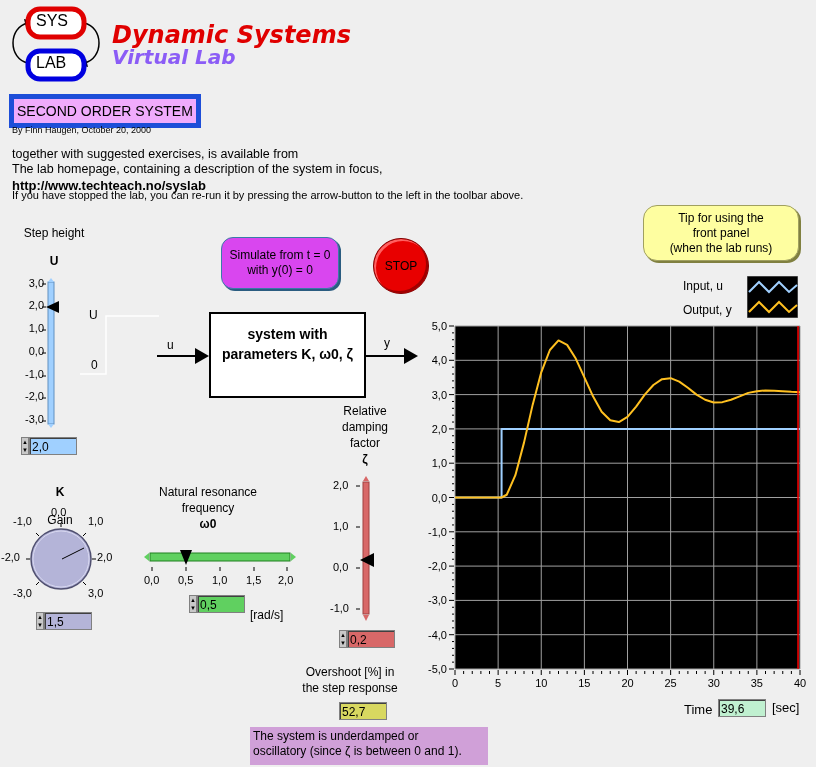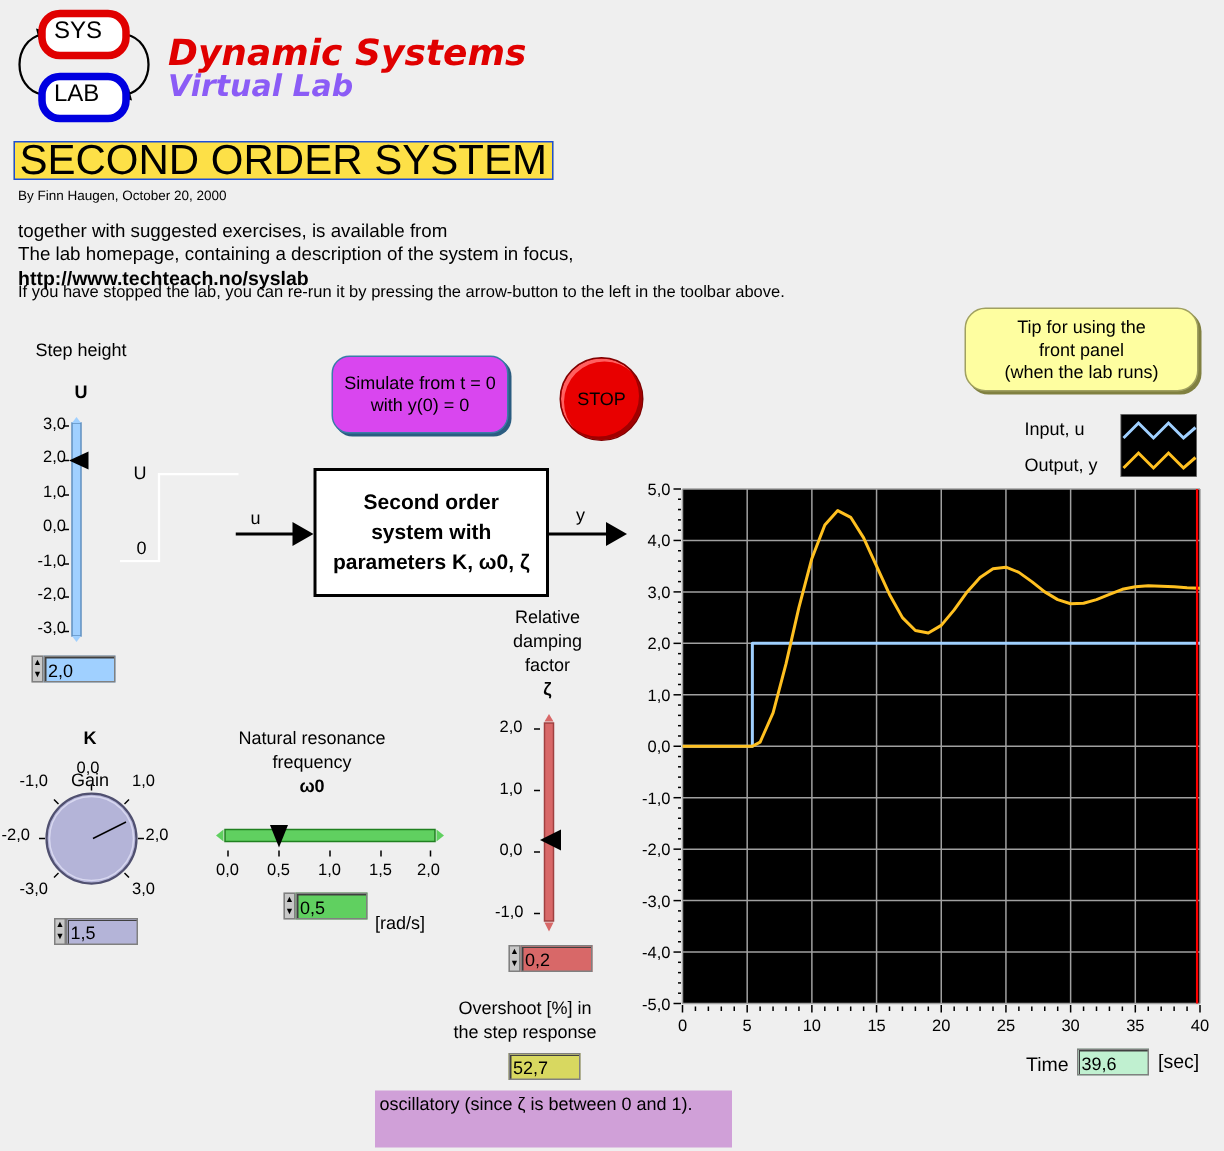--- a/index.html
+++ b/index.html
@@ -1,20 +1,20 @@
 <!DOCTYPE html>
 <html><head>
 <meta charset="utf-8">
 <style>
   html,body{margin:0;padding:0;}
   body{width:816px;height:767px;background:#efefef;position:relative;overflow:hidden;font-family:"Liberation Sans",sans-serif;color:#000;}
   .abs{position:absolute;}
   .logo-title1{left:112px;top:21px;font-size:24px;font-weight:bold;font-style:italic;color:#e00000;font-family:"DejaVu Sans",sans-serif;letter-spacing:0px;}
   .logo-title2{left:112px;top:45px;font-size:20px;font-weight:bold;font-style:italic;color:#8b5cf6;font-family:"DejaVu Sans",sans-serif;}
-  .main-title{left:9px;top:94px;background:#fde047;font-size:28px;padding:0 3px;height:24px;line-height:24px;border:1px solid #1d4ed8;}
+  .main-title{left:9px;top:94px;background:#f0abfc;font-size:14px;padding:0 3px;height:24px;line-height:24px;border:5px solid #1d4ed8;}
   .byline{left:12px;top:125px;font-size:9px;}
   .desc{left:12px;top:147px;font-size:12.5px;line-height:15px;}
   .url{left:12px;top:178px;font-size:13px;font-weight:bold;}
   .rerun{left:12px;top:189px;font-size:11px;}
   .lbl{font-size:12px;text-align:center;}
   .num{font-size:11px;}
   .digit-box{height:18px;border:1px solid #808080;box-shadow:inset 1px 1px 0 #404040;font-size:12px;line-height:18px;padding-left:2px;box-sizing:border-box;}
   .spin{width:8px;height:18px;background:#c8c8c8;border:1px solid #808080;box-sizing:border-box;font-size:6px;line-height:8px;text-align:center;}
   .btn-sim{left:221px;top:237px;width:116px;height:50px;background:#d946ef;border-radius:12px;border:1px solid #3a7ca8;box-shadow:2px 2px 0 #2a5c80;text-align:center;font-size:12px;line-height:15px;display:flex;align-items:center;justify-content:center;cursor:pointer;}
   .btn-stop{left:373px;top:238px;width:54px;height:54px;border-radius:50%;background:#e80000;border:1px solid #800000;box-shadow:inset -2px -2px 0 #a00000,inset 2px 2px 0 #ff6060;text-align:center;line-height:54px;font-size:12px;cursor:pointer;}
@@ -95,21 +95,20 @@
 <div class="abs num" style="left:91px;top:358px;font-size:12px;">0</div>
 <svg class="abs" style="left:80px;top:315px" width="80" height="60">
   <polyline points="0,59 26,59 26,1 79,1" fill="none" stroke="#fff" stroke-width="1.5"></polyline>
 </svg>
 <div class="abs num" style="left:167px;top:338px;font-size:12px;">u</div>
 <svg class="abs" style="left:157px;top:346px" width="54" height="20">
   <line x1="0" y1="10" x2="40" y2="10" stroke="#000" stroke-width="2"></line>
   <polygon points="38,2 52,10 38,18" fill="#000"></polygon>
 </svg>
 <div class="abs sysbox">
-  <div>Second order</div>
   <div>system with</div>
   <div>parameters K, ω0, ζ</div>
 </div>
 <div class="abs num" style="left:384px;top:336px;font-size:12px;">y</div>
 <svg class="abs" style="left:366px;top:346px" width="54" height="20">
   <line x1="0" y1="10" x2="40" y2="10" stroke="#000" stroke-width="2"></line>
   <polygon points="38,2 52,10 38,18" fill="#000"></polygon>
 </svg>
 
 <div class="abs lbl" style="left:30px;top:469px;width:60px;margin-top:44px;">Gain</div>
@@ -184,20 +183,21 @@
   <polygon points="6,84 20,77 20,91" fill="#000"></polygon>
 </svg>
 <div class="abs spin" style="left:339px;top:630px;">▲<br>▼</div>
 <div class="abs digit-box" style="left:347px;top:630px;width:48px;background:#d86868;">0,2</div>
 
 <div class="abs lbl" style="left:290px;top:665px;width:120px;">Overshoot [%] in</div>
 <div class="abs lbl" style="left:290px;top:681px;width:120px;">the step response</div>
 <div class="abs digit-box" style="left:339px;top:702px;width:48px;background:#d8d860;">52,7</div>
 
 <div class="abs info">
+  <div>The system is underdamped or</div>
   <div>oscillatory (since ζ is between 0 and 1).</div>
 </div>
 
 <div class="abs" style="left:683px;top:279px;font-size:12px;">Input, u</div>
 <div class="abs" style="left:683px;top:303px;font-size:12px;">Output, y</div>
 <svg class="abs" style="left:747px;top:276px" width="51" height="42">
   <rect x="0" y="0" width="51" height="42" fill="#000" stroke="#808080"></rect>
   <polyline points="2,16 12,6 22,16 32,6 42,16 50,9" fill="none" stroke="#a0d0ff" stroke-width="2"></polyline>
   <polyline points="2,36 12,26 22,36 32,26 42,36 50,29" fill="none" stroke="#ffc020" stroke-width="2"></polyline>
 </svg>

